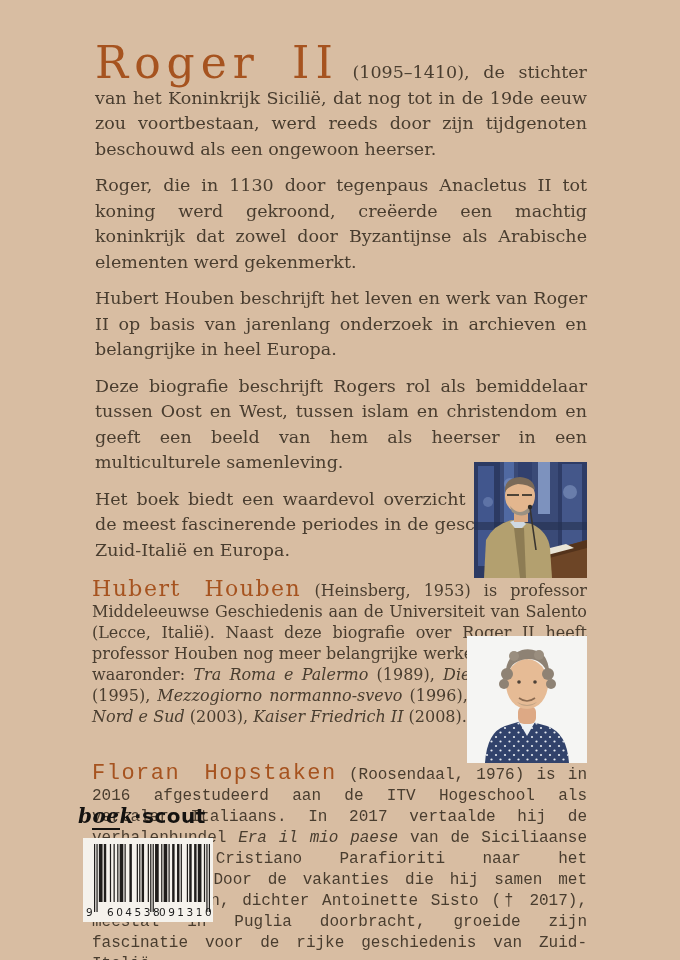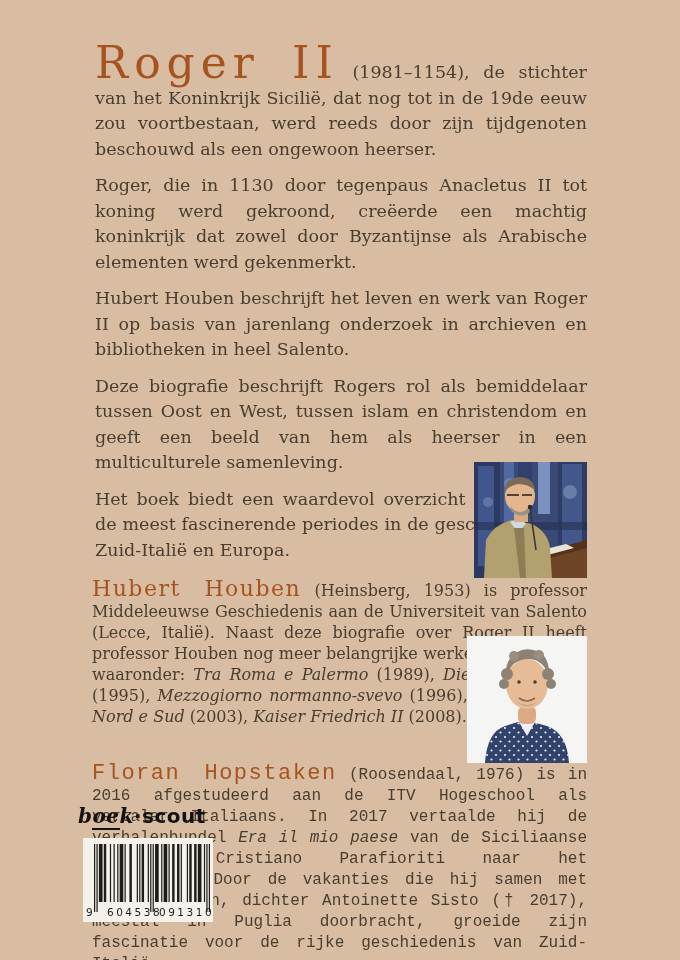--- a/index.html
+++ b/index.html
@@ -75,23 +75,23 @@
   .bc-d1{left:3px;}
   .bc-d2{left:24px;letter-spacing:2.5px;}
   .bc-d3{left:76px;letter-spacing:2.5px;}
 </style>
 </head>
 <body>
 
 <div class="cover">
 
   <div class="textblock">
-    <p class="body"><span class="lead-name">Roger II</span> <span>(1981–1154), de stichter van het Koninkrijk Sicilië, dat nog tot in de 19de eeuw zou voortbestaan, werd reeds door zijn tijdgenoten beschouwd als een ongewoon heerser.</span></p>
+    <p class="body"><span class="lead-name">Roger II</span> <span>(1095–1410), de stichter van het Koninkrijk Sicilië, dat nog tot in de 19de eeuw zou voortbestaan, werd reeds door zijn tijdgenoten beschouwd als een ongewoon heerser.</span></p>
     <p class="body">Roger, die in 1130 door tegenpaus Anacletus II tot koning werd gekroond, creëerde een machtig koninkrijk dat zowel door Byzantijnse als Arabische elementen werd gekenmerkt.</p>
-    <p class="body">Hubert Houben beschrijft het leven en werk van Roger II op basis van jarenlang onderzoek in archieven en bibliotheken in heel Salento.</p>
+    <p class="body">Hubert Houben beschrijft het leven en werk van Roger II op basis van jarenlang onderzoek in archieven en belangrijke in heel Europa.</p>
     <p class="body">Deze biografie beschrijft Rogers rol als bemiddelaar tussen Oost en West, tussen islam en christendom en geeft een beeld van hem als heerser in een multiculturele samenleving.</p>
     <p class="body">Het boek biedt een waardevol overzicht van een van de meest fascinerende periodes in de geschiedenis van Zuid-Italië en Europa.</p>
   </div>
 
   <div class="author-row first">
     <div class="photo" style="width:113px;height:116px;">
       <svg width="113" height="116" viewBox="0 0 113 116" xmlns="http://www.w3.org/2000/svg">
 
         <rect width="113" height="116" fill="#3a4a77"></rect>
         <rect x="0" y="0" width="26" height="116" fill="#2c3a63"></rect>

